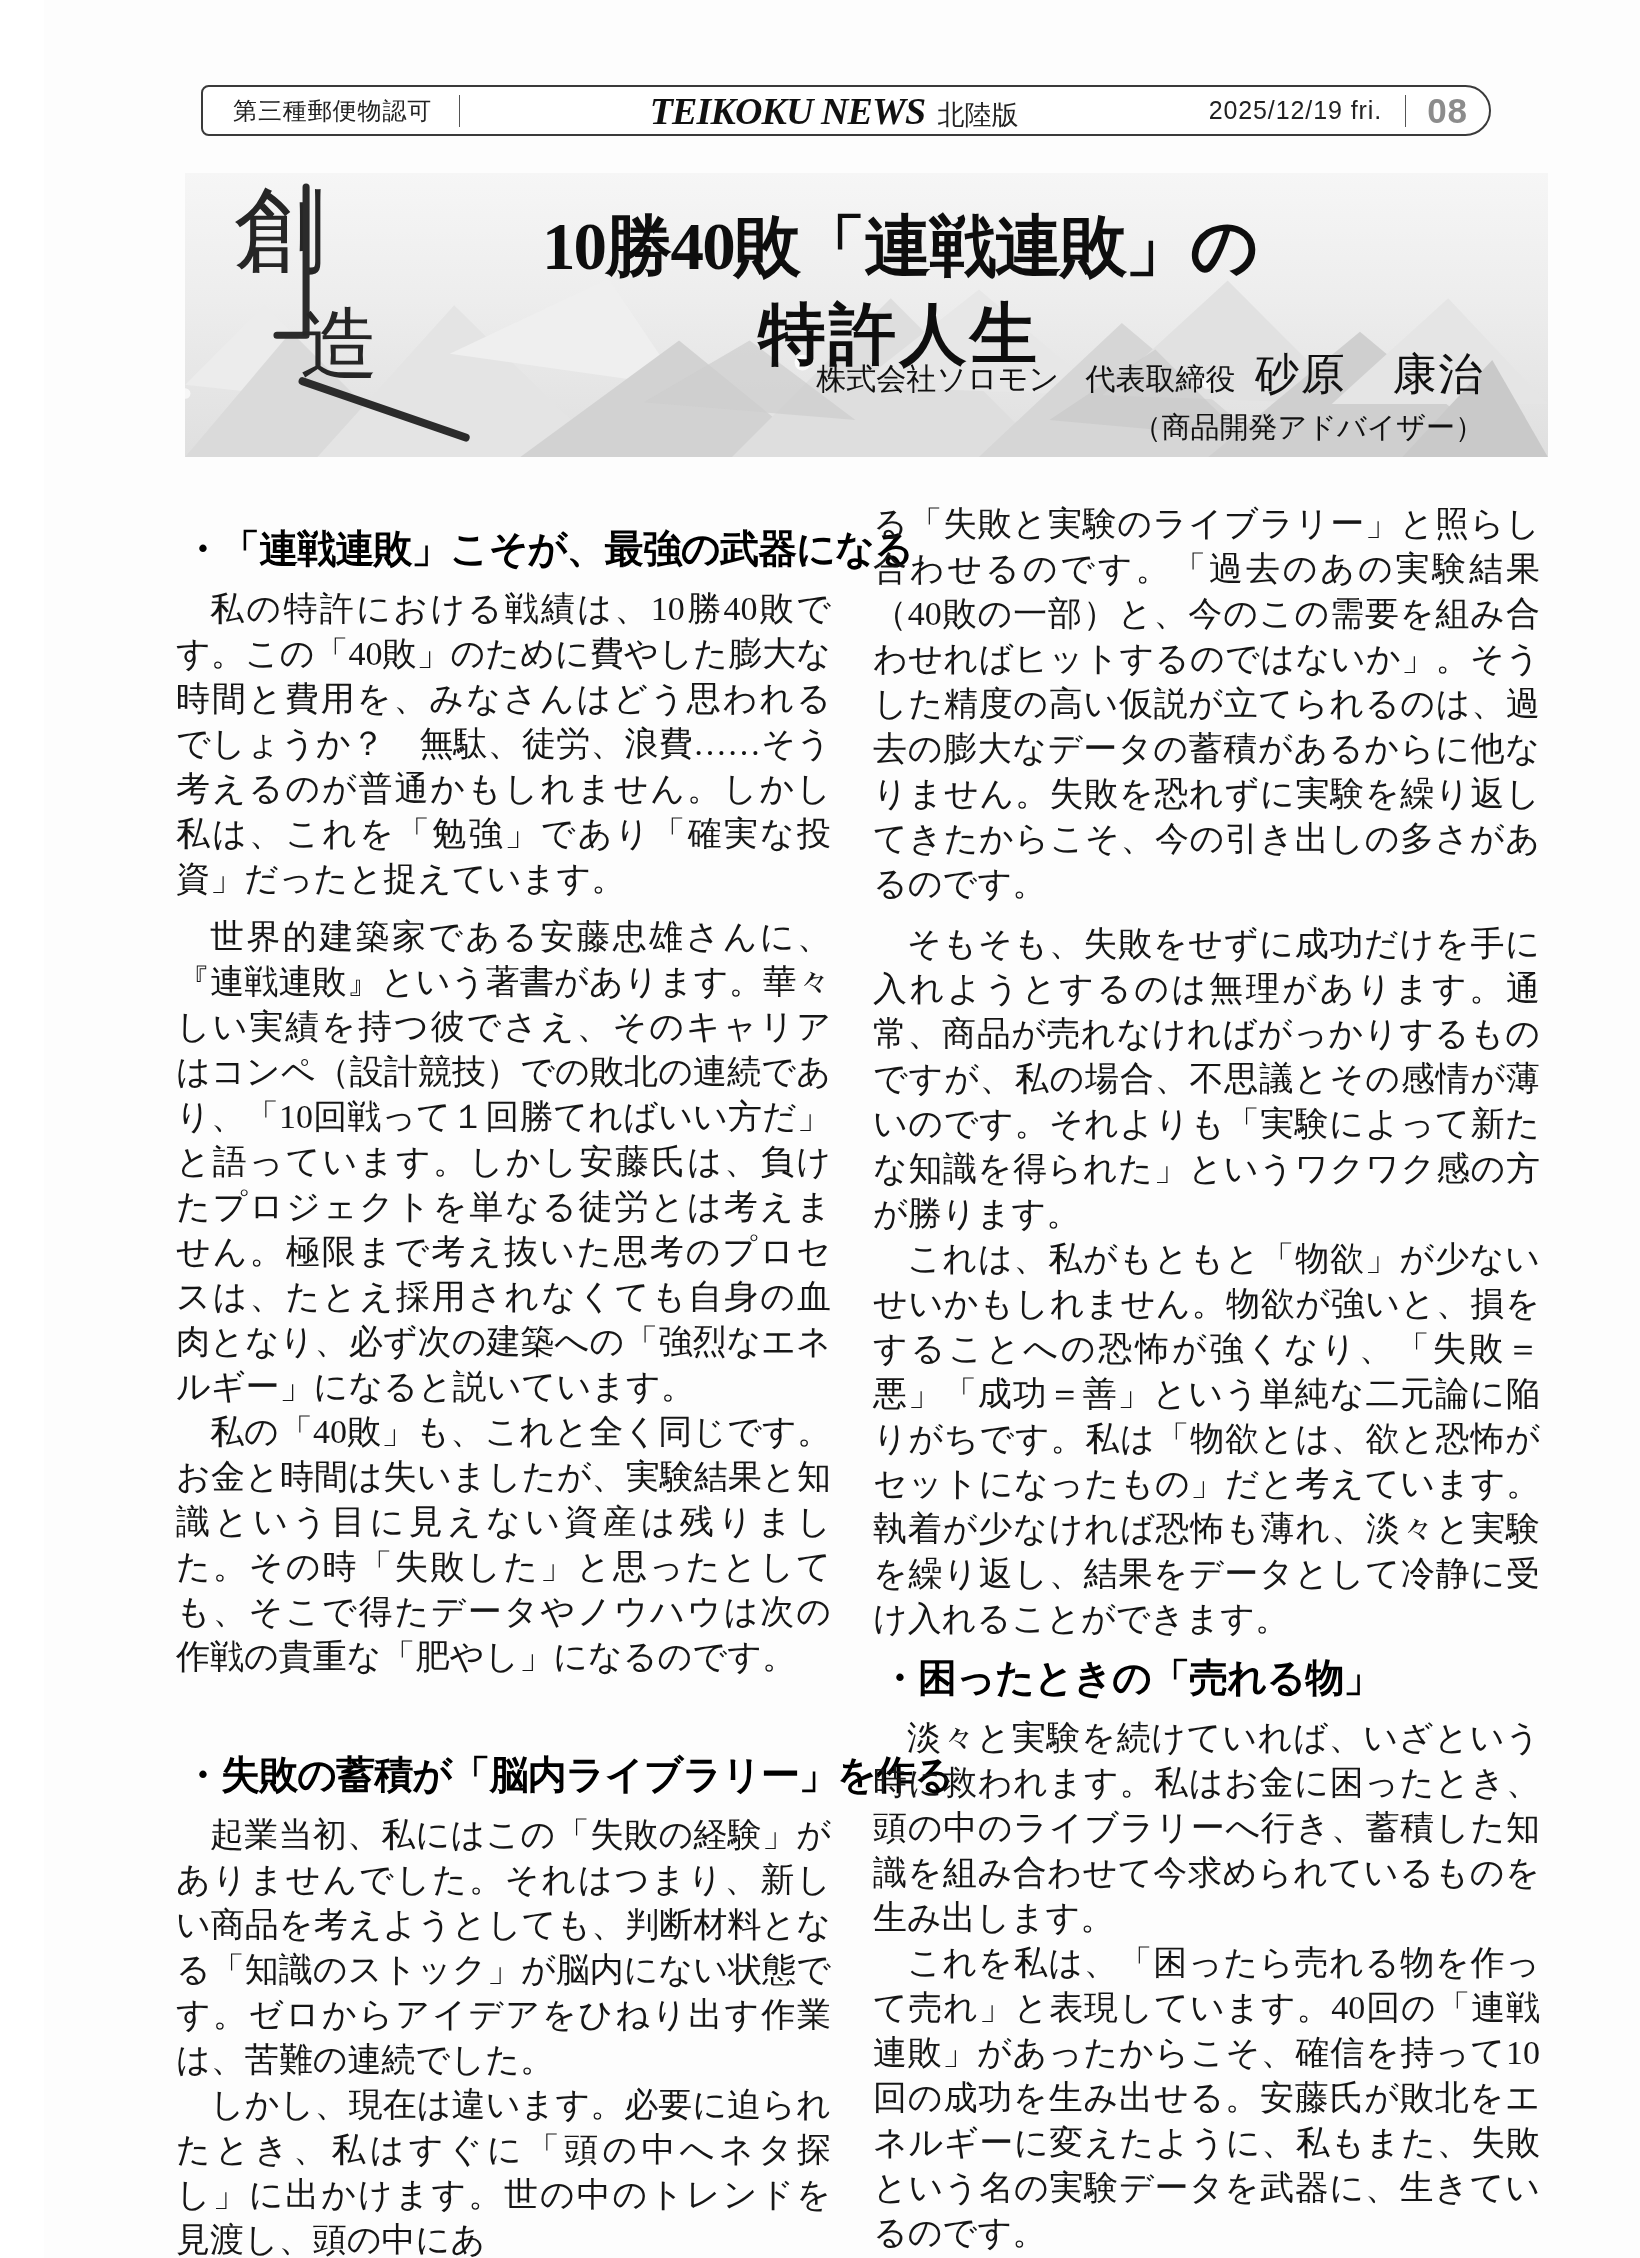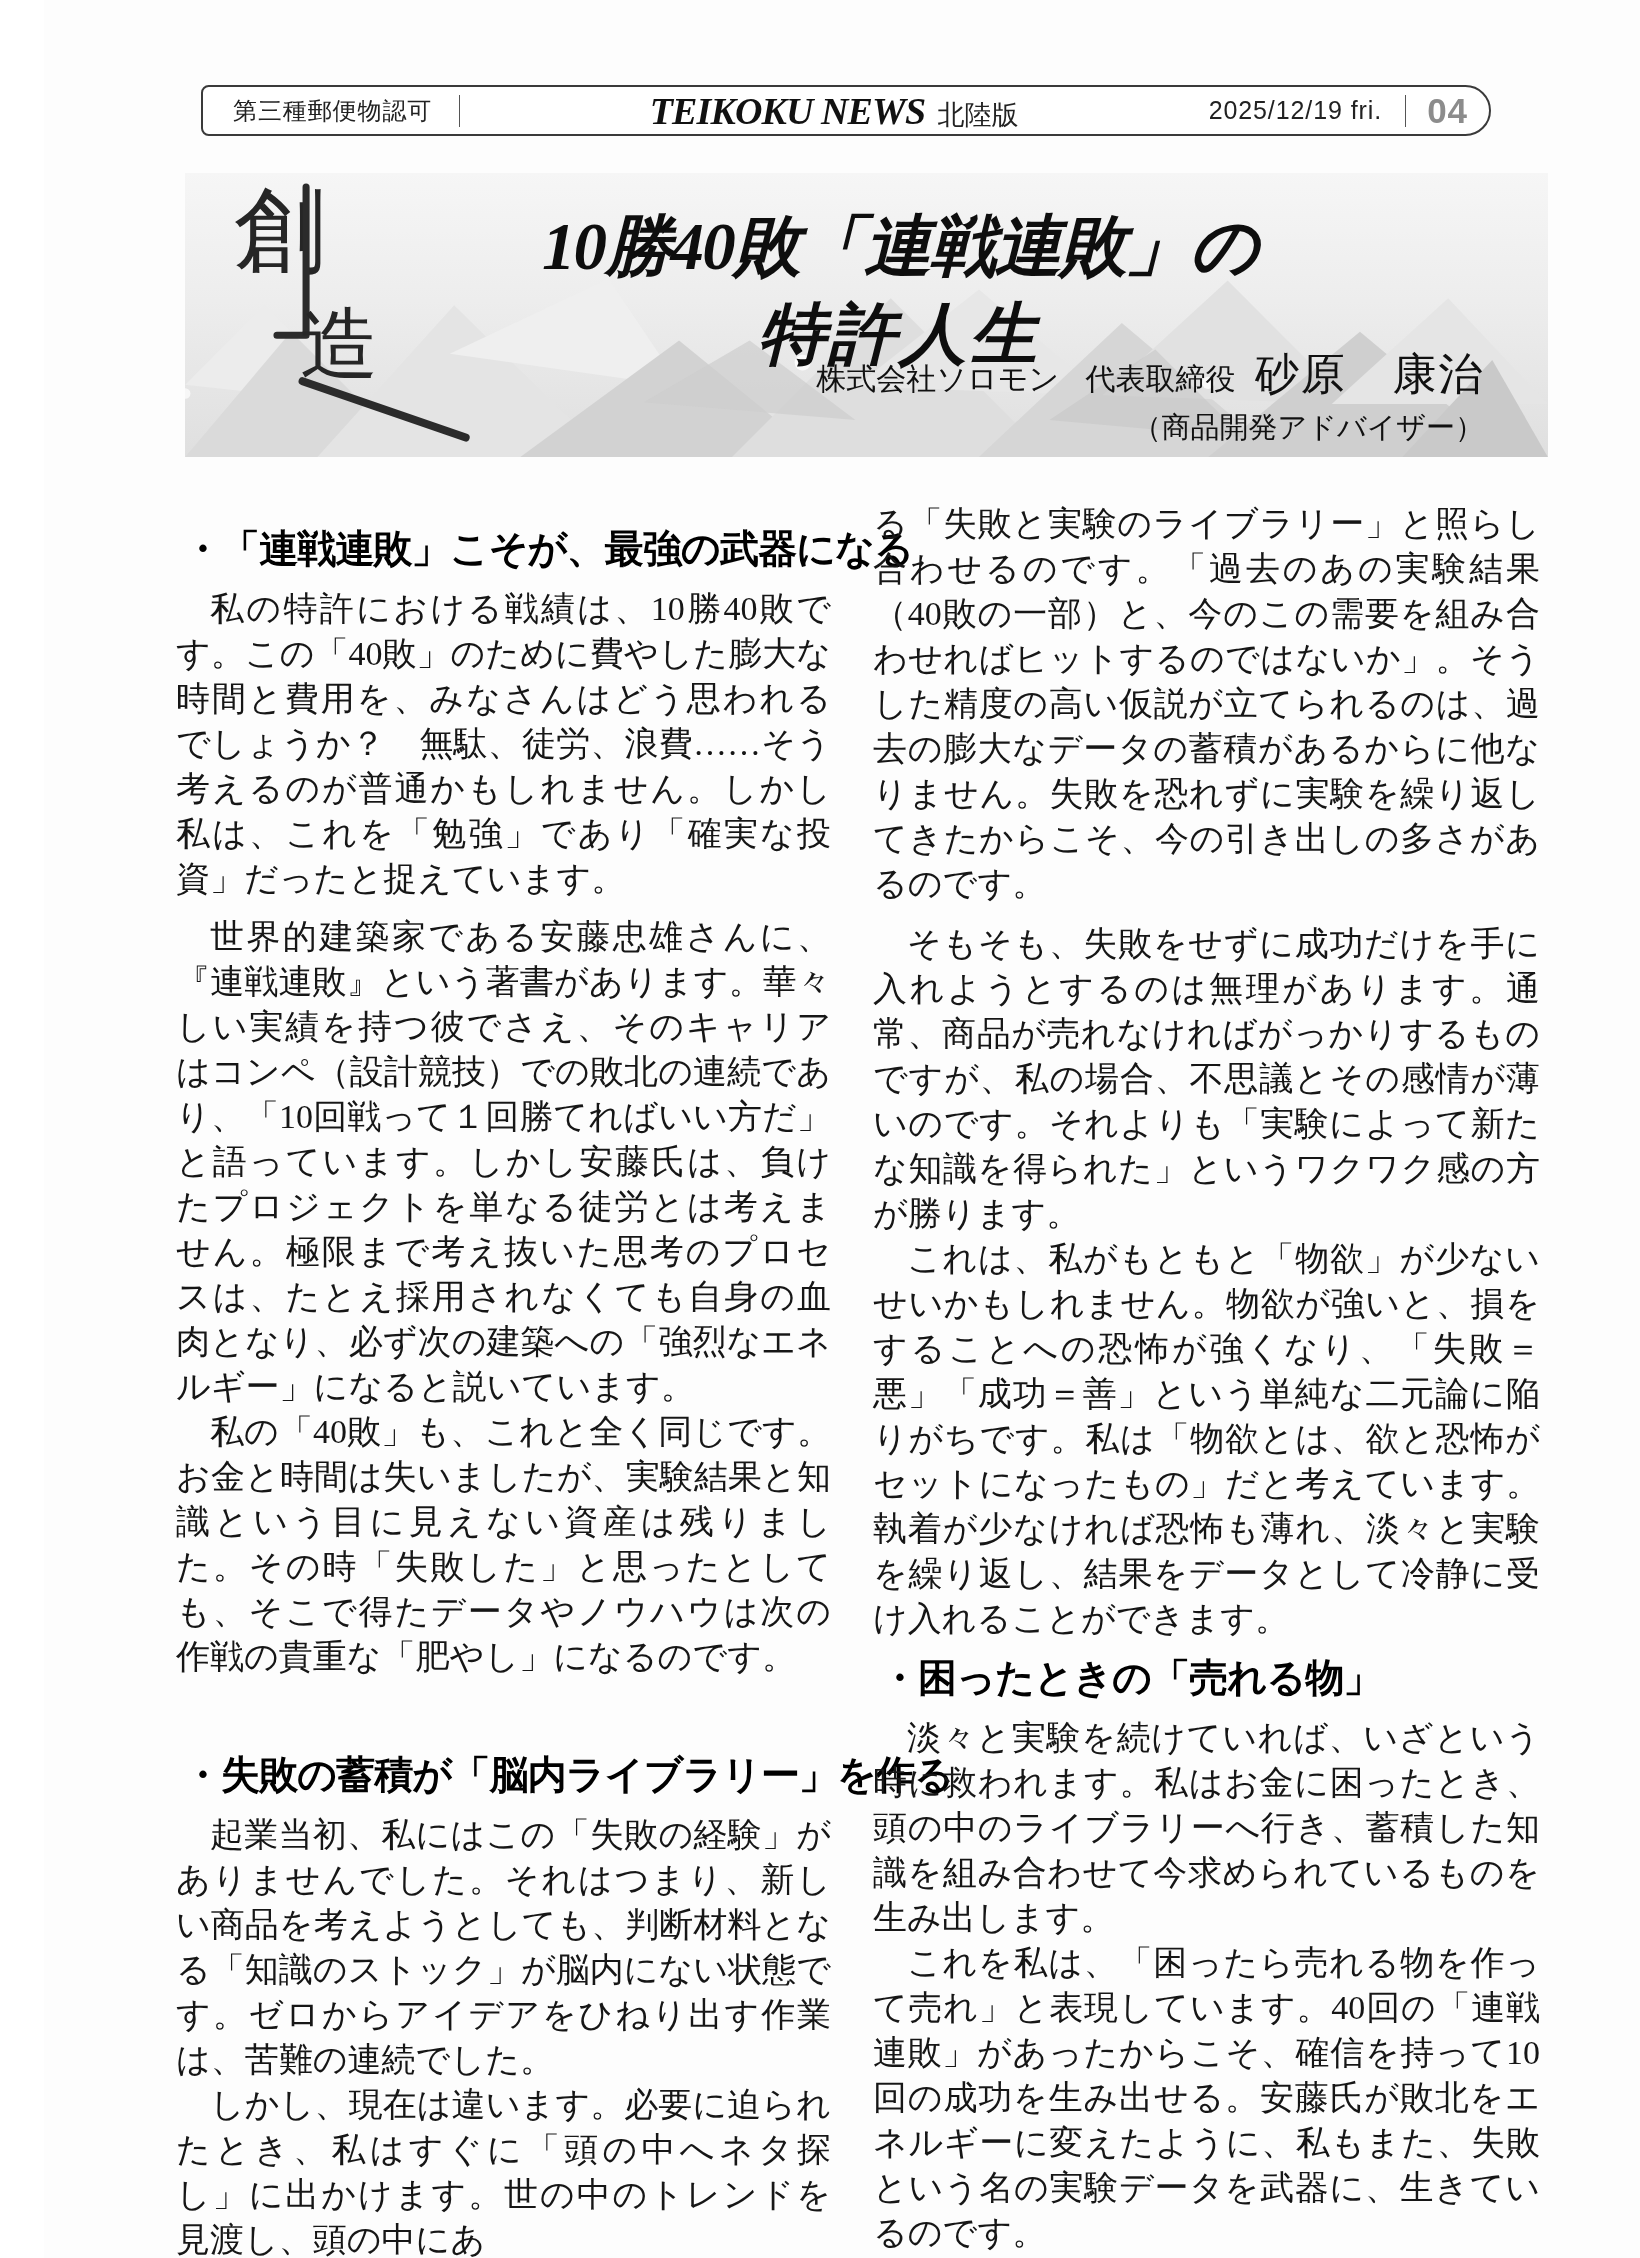--- a/index.html
+++ b/index.html
@@ -76,21 +76,21 @@
     font-weight:400; color:#262626; line-height:1;
   }
   .logo-top{left:49px; top:10.6px; font-size:92px;}
   .logo-bottom{left:115px; top:132px; font-size:78px;}
   .logo-strokes{position:absolute; left:0; top:0;}
   .title{
     position:absolute;
     left:291px; top:26.5px; width:847px;
     text-align:center;
     font-family:"Liberation Serif","DejaVu Serif",serif;
-    font-style:italic; font-weight:700; color:#0e0e0e;
+    font-weight:700; color:#0e0e0e;
   }
   .title-line1{font-size:67px; line-height:92px; letter-spacing:-1.8px;}
   .title-line2{font-size:67px; line-height:85px; letter-spacing:3.5px;}
   .byline{
     position:absolute;
     right:64px; top:176px;
     text-align:right;
     font-family:"Liberation Sans","DejaVu Sans",sans-serif;
     color:#111;
   }
@@ -142,21 +142,21 @@
     <div class="masthead">
       <span class="mast-title">TEIKOKU NEWS</span>
       <span class="mast-edition">北陸版</span>
     </div>
     <div class="hdr-spacer"></div>
     <div class="date-box">
       <span>2025/12/19</span>
       <span>fri.</span>
     </div>
     <div class="hdr-divider"></div>
-    <div class="pagenum">04</div>
+    <div class="pagenum">08</div>
   </div>
 
   <div class="banner">
     <svg class="banner-bg" width="1363" height="284" viewBox="0 0 1545 322">
       <polygon points="0,240 90,150 200,262" fill="#ececec"></polygon>
       <polygon points="0,322 120,180 262,322" fill="#dadada"></polygon>
       <polygon points="150,322 305,150 480,322" fill="#e4e4e4"></polygon>
       <polygon points="300,205 480,120 562,242" fill="#efefef"></polygon>
       <polygon points="380,322 560,190 722,322" fill="#d2d2d2"></polygon>
       <polygon points="620,322 800,142 980,322" fill="#dedede"></polygon>

